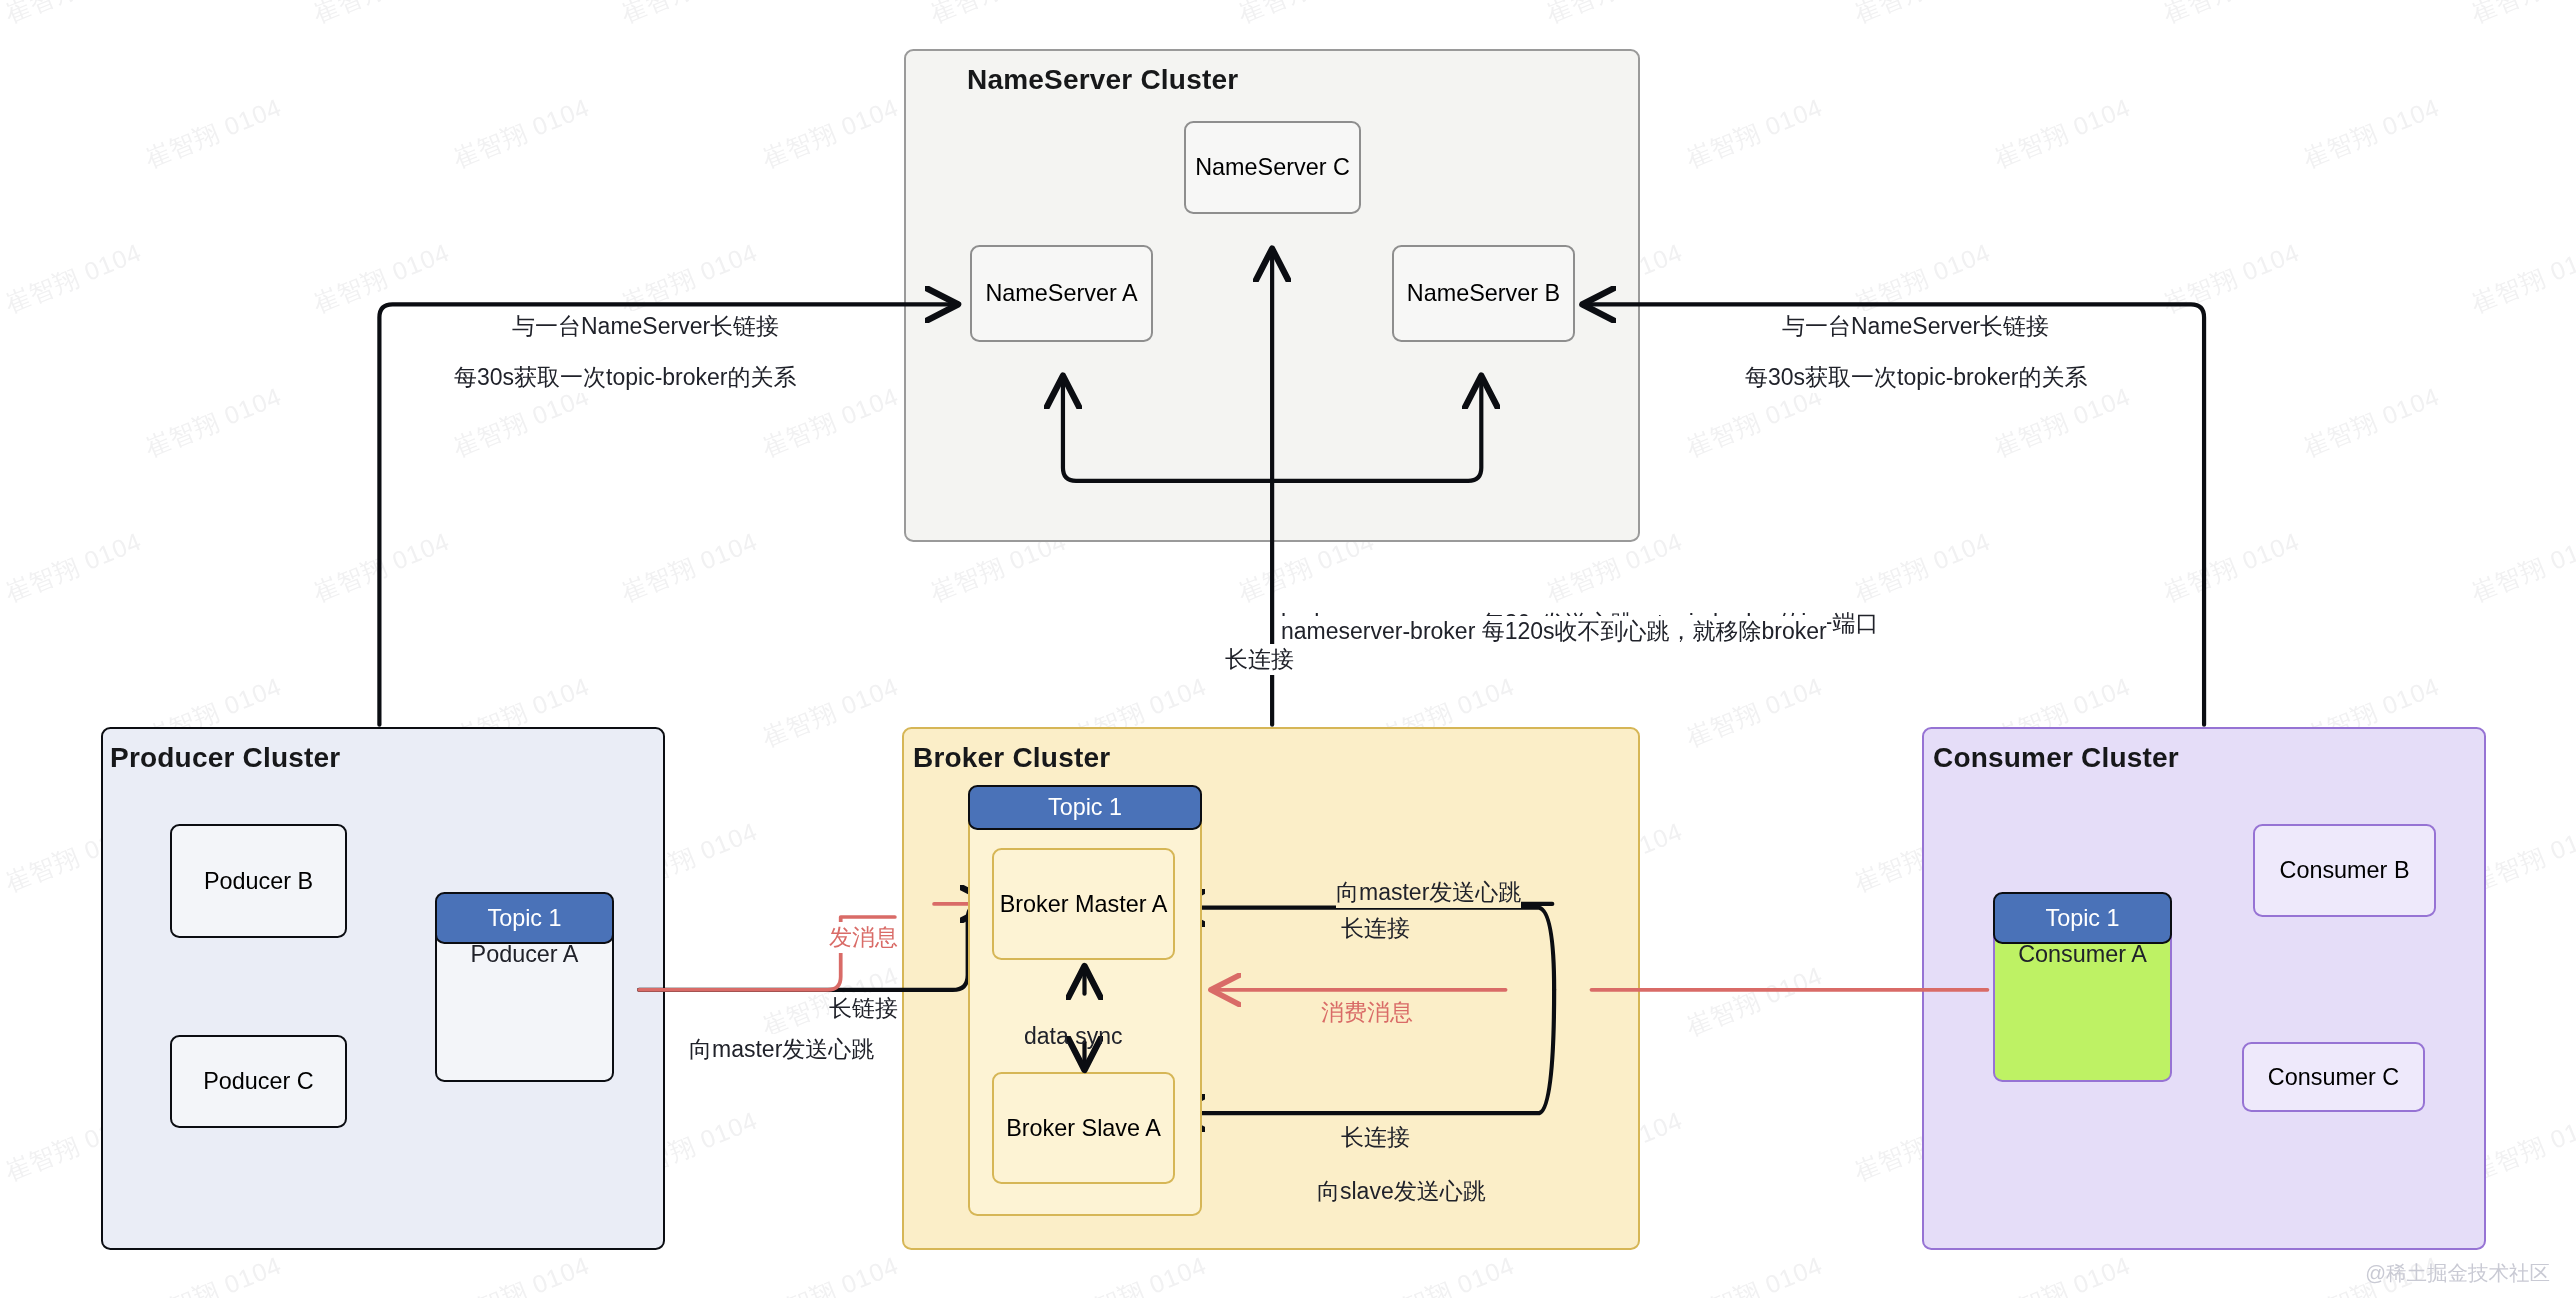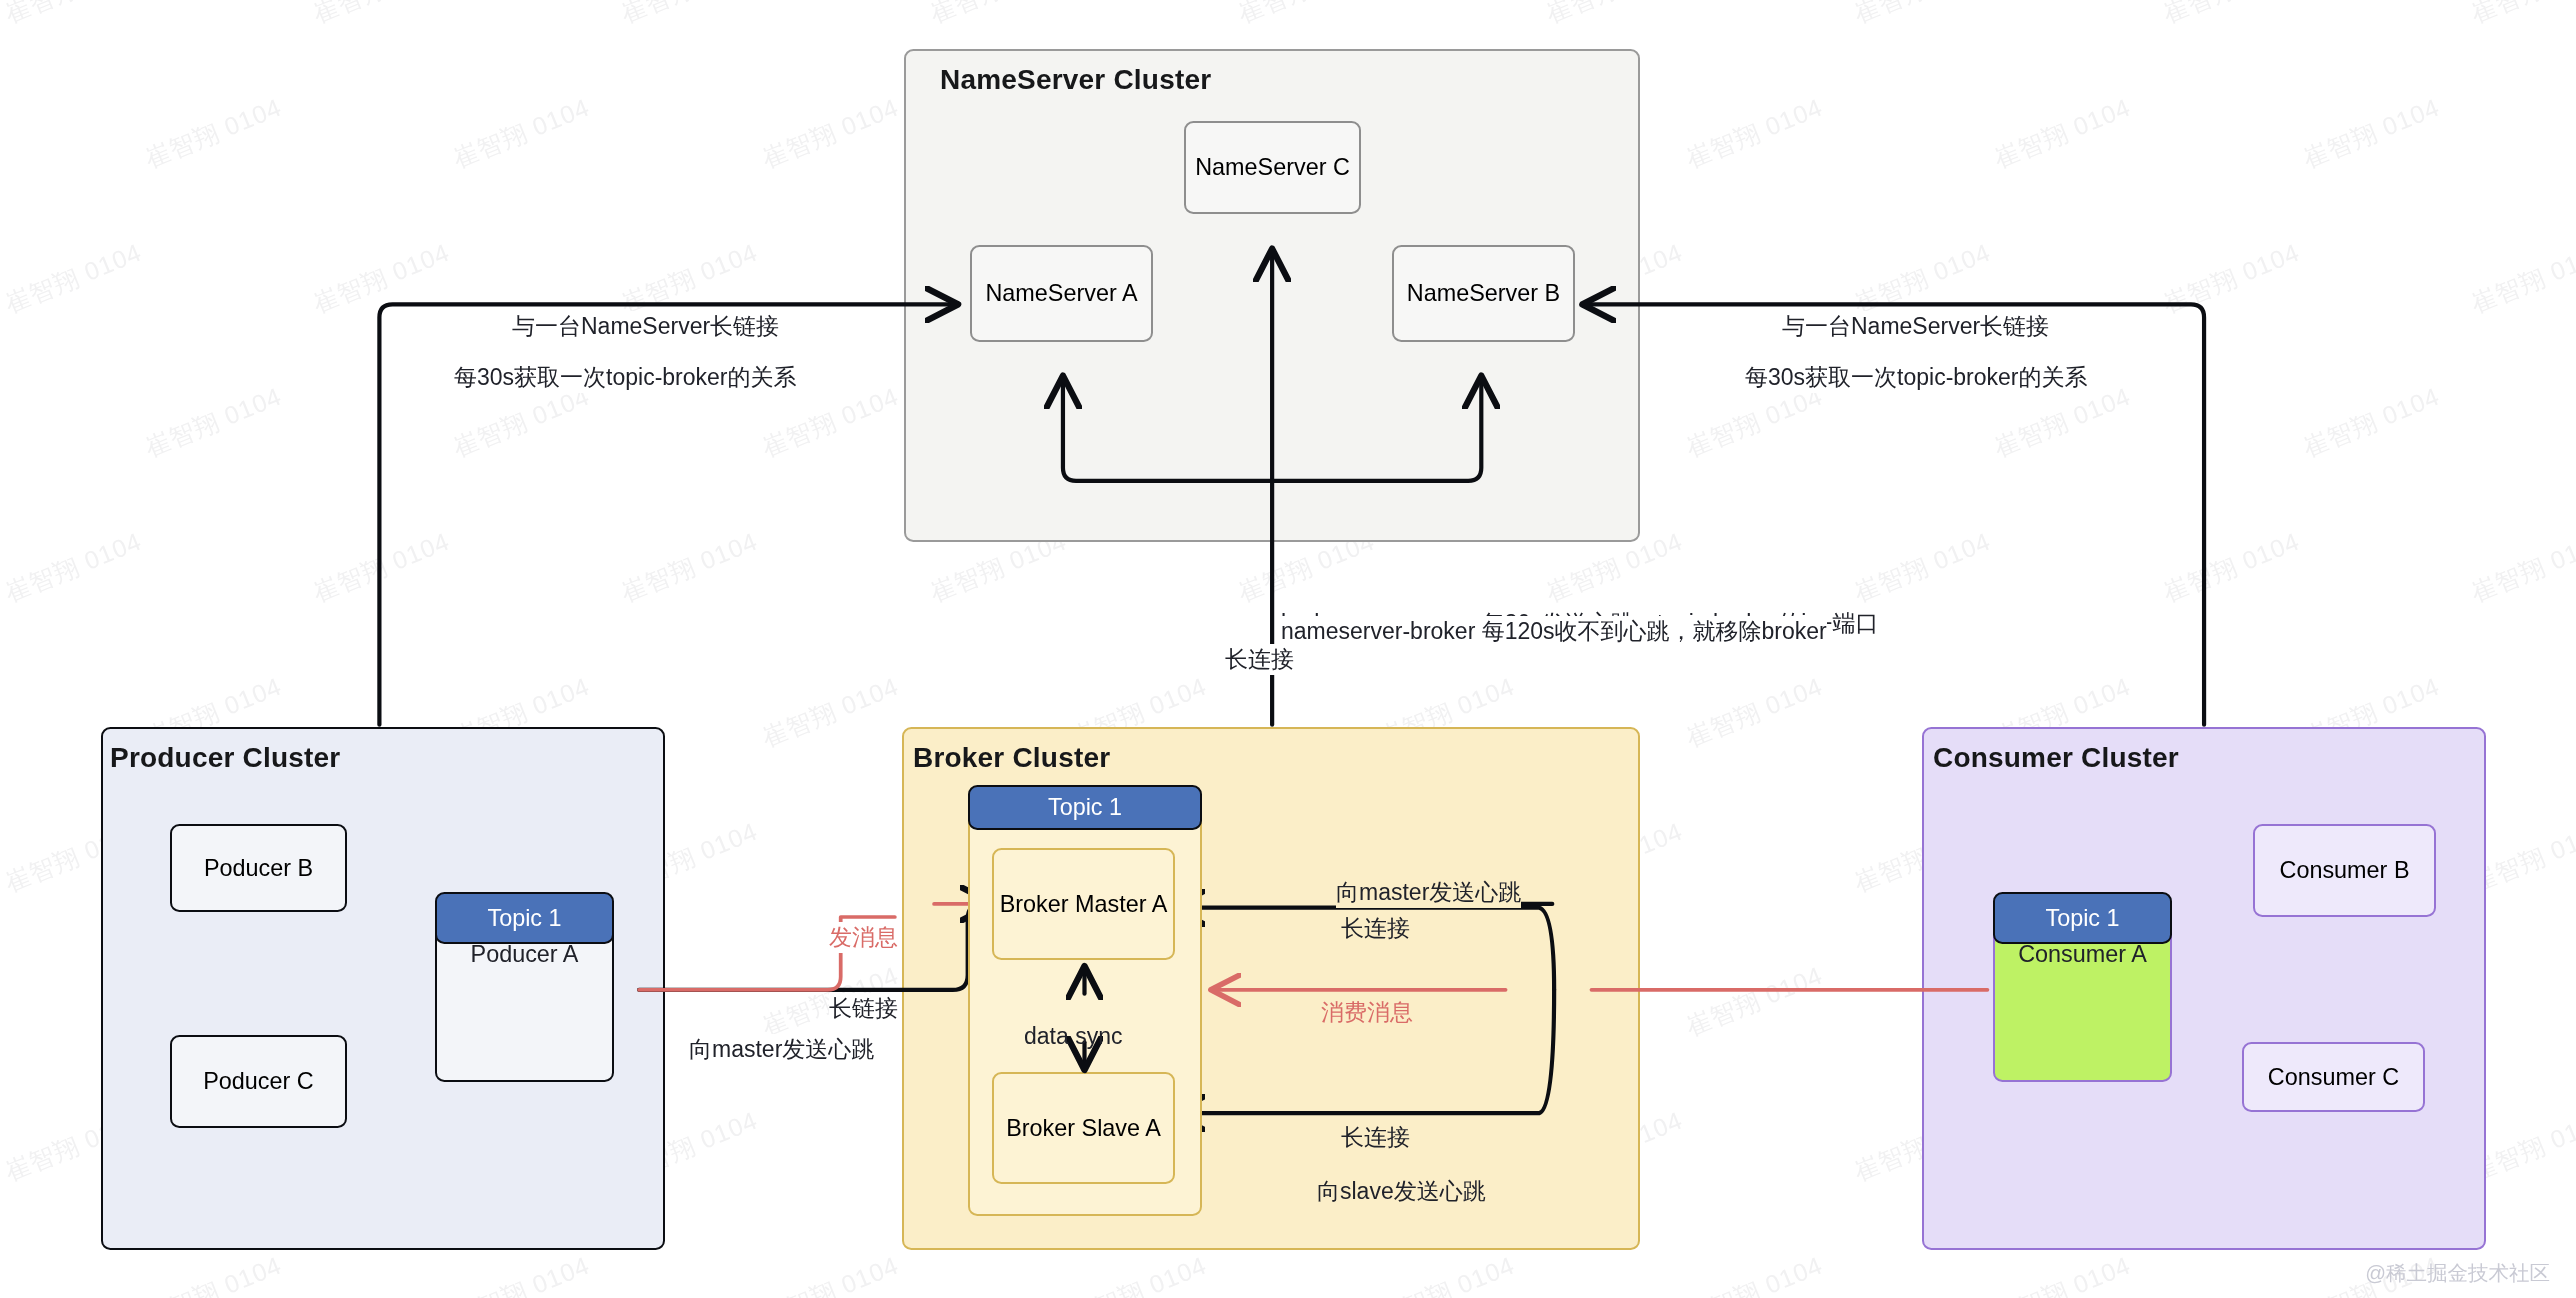--- a/index.html
+++ b/index.html
@@ -184,36 +184,36 @@
 
       <path d="M 684,1060 L 886,1060 Q 900,1060 900,1046 L 900,982 L 958,982"></path>
       <path d="M 1000,968 L 1038,968"></path>
 
       <path d="M 2128,1060 L 1704,1060"></path>
       <path d="M 1612,1060 L 1298,1060" marker-end="url(#ahr)"></path>
     </g>
   </svg>
 
   <div class="cluster ns-cluster" style="left:904px;top:49px;width:736px;height:493px;"></div>
-  <div class="cluster-title" style="left:940px;top:64px;z-index:3;">NameServer Cluster</div>
+  <div class="cluster-title" style="left:967px;top:64px;z-index:3;">NameServer Cluster</div>
 
   <div class="node ns-node" style="left:1184px;top:121px;width:177px;height:93px;">
     <span>NameServer C</span>
   </div>
   <div class="node ns-node" style="left:970px;top:245px;width:183px;height:97px;">
     <span>NameServer  A</span>
   </div>
   <div class="node ns-node" style="left:1392px;top:245px;width:183px;height:97px;">
     <span>NameServer B</span>
   </div>
 
   <div class="cluster prod-cluster" style="left:101px;top:727px;width:564px;height:523px;"></div>
   <div class="cluster-title" style="left:110px;top:742px;z-index:3;">Producer Cluster</div>
 
-  <div class="node prod-node" style="left:170px;top:824px;width:177px;height:88px;">
+  <div class="node prod-node" style="left:170px;top:824px;width:177px;height:114px;">
     <span>Poducer B</span>
   </div>
   <div class="node prod-node" style="left:170px;top:1035px;width:177px;height:93px;">
     <span>Poducer C</span>
   </div>
 
   <div class="topic-wrap" style="left:435px;top:892px;width:179px;height:191px;">
     <div class="topic-body tb-prod" style="top:26px;width:179px;height:164px;">
       <span>Poducer A</span>
     </div>

